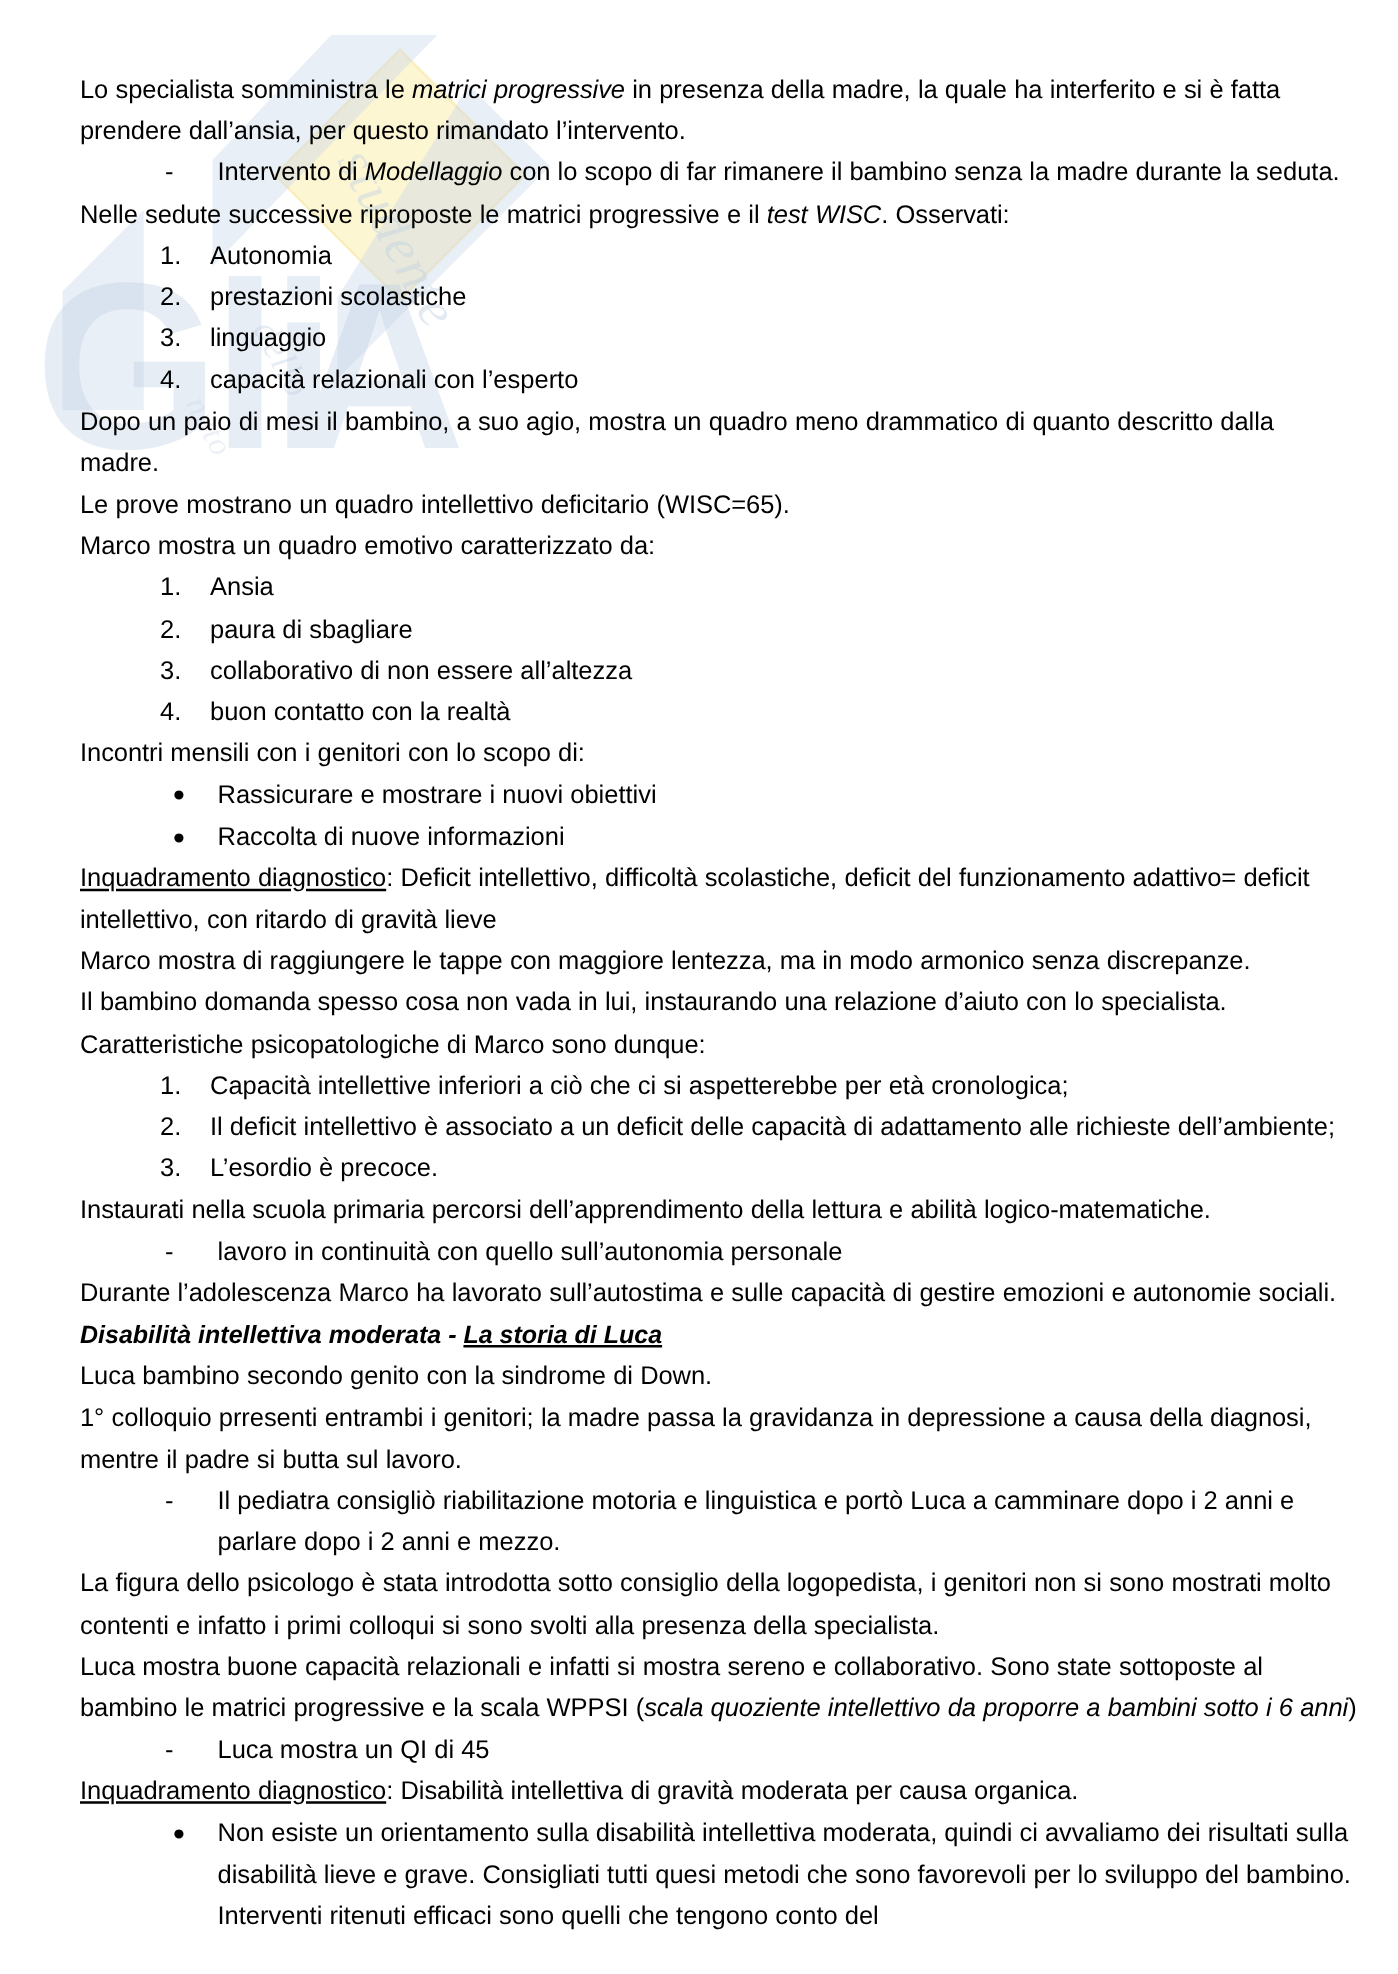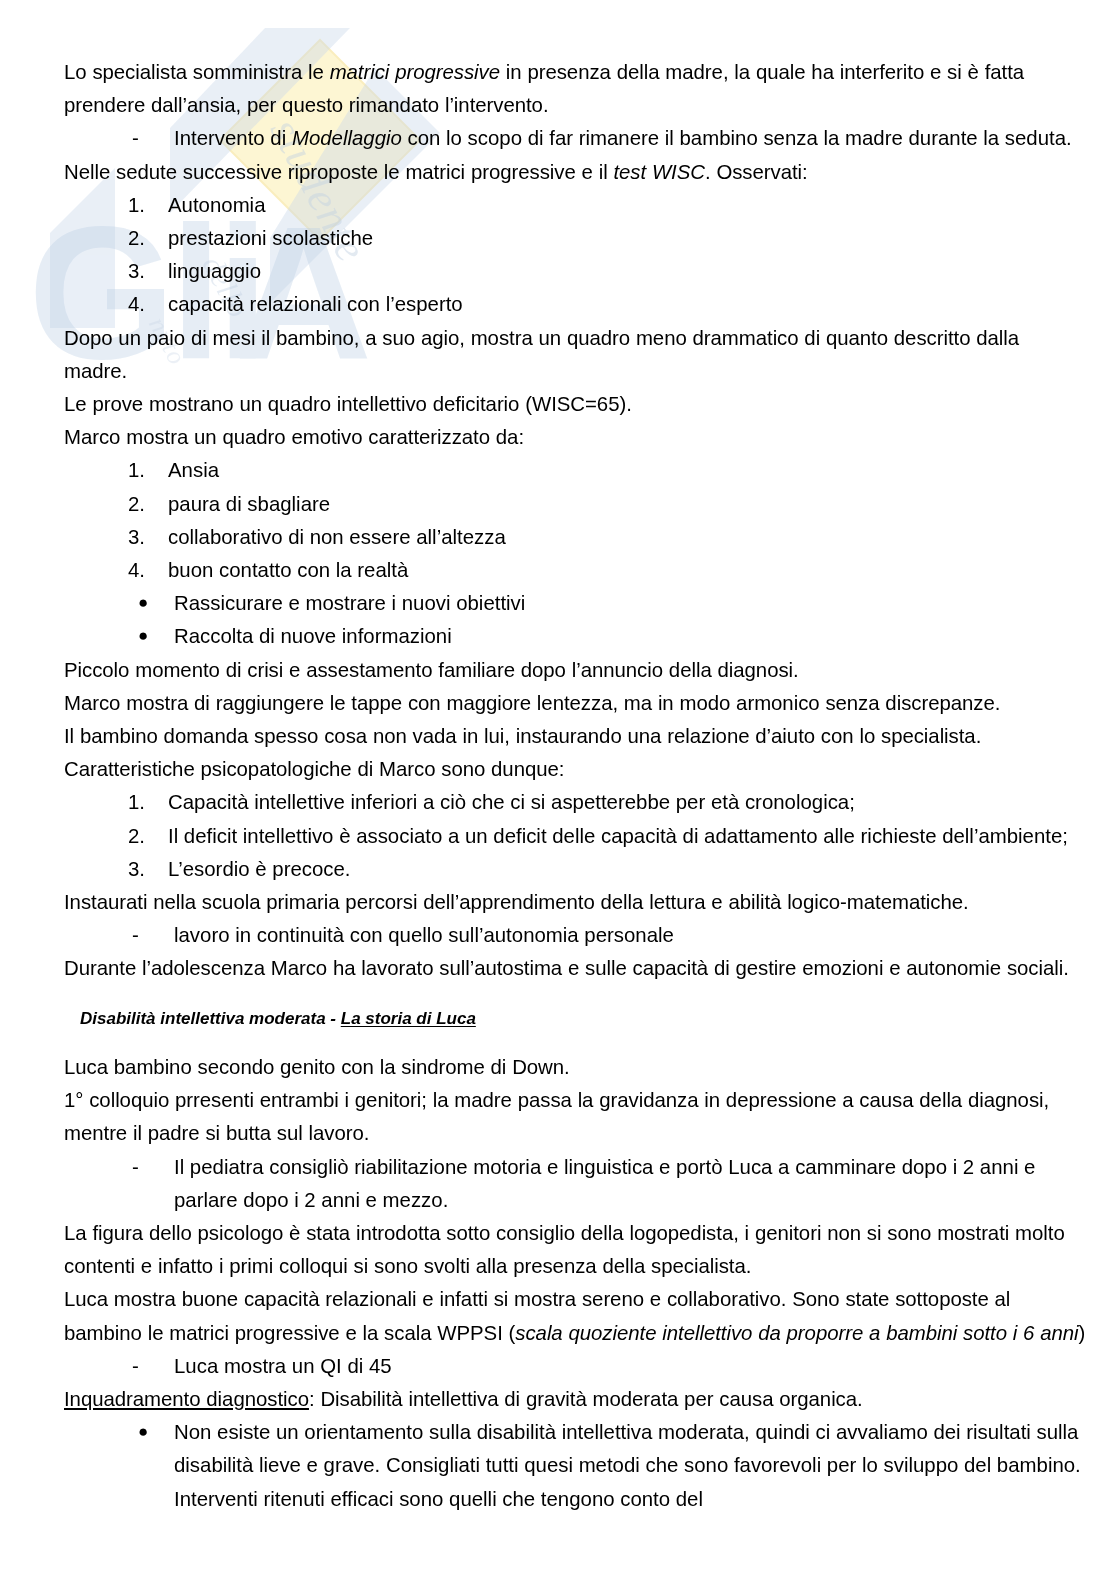--- a/index.html
+++ b/index.html
@@ -113,26 +113,26 @@
     position: absolute;
     left: 74px;
     top: -1px;
     font-size: 17px;
   }
 
   .i { font-style: italic; text-align: right; }
   .u { text-decoration: underline; text-underline-offset: 2px; }
 
   .heading {
-    font-size: 17px;
+    font-size: 20px;
     line-height: 33.2px;
     font-weight: bold;
     font-style: italic;
     color: #000;
-    margin: 16px;
+    margin: 0;
   }
 </style>
 </head>
 <body>
 
 <div class="page">
 
   <div class="watermark">
     <svg class="wm-svg" viewBox="0 0 520 400" xmlns="http://www.w3.org/2000/svg">
 
@@ -187,28 +187,29 @@
 
     <p class="p">Marco mostra un quadro emotivo caratterizzato da:</p>
 
     <ol class="num">
       <li><span class="marker">1.</span><span>Ansia</span></li>
       <li><span class="marker">2.</span><span>paura di sbagliare</span></li>
       <li><span class="marker">3.</span><span>collaborativo di non essere all’altezza</span></li>
       <li><span class="marker">4.</span><span>buon contatto con la realtà</span></li>
     </ol>
 
+    <p class="p">Incontri mensili con i genitori con lo scopo di:</p>
 
     <ul class="bul">
       <li><span class="marker">●</span><span>Rassicurare e mostrare i nuovi obiettivi</span></li>
       <li><span class="marker">●</span><span>Raccolta di nuove informazioni</span></li>
     </ul>
 
-
-    <p class="p">Piccolo momento di crisi e assestamento familiare dopo l’annuncio della diagnosi.</p>
+    <p class="p"><span class="u">Inquadramento diagnostico</span><span>: Deficit intellettivo, difficoltà scolastiche, deficit del funzionamento adattivo= deficit intellettivo, con ritardo di gravità lieve</span></p>
+
 
     <p class="p">Marco mostra di raggiungere le tappe con maggiore lentezza, ma in modo armonico senza discrepanze.</p>
 
     <p class="p">Il bambino domanda spesso cosa non vada in lui, instaurando una relazione d’aiuto con lo specialista.</p>
 
     <p class="p">Caratteristiche psicopatologiche di Marco sono dunque:</p>
 
     <ol class="num">
       <li><span class="marker">1.</span><span>Capacità intellettive inferiori a ciò che ci si aspetterebbe per età cronologica;</span></li>
       <li><span class="marker">2.</span><span>Il deficit intellettivo è associato a un deficit delle capacità di adattamento alle richieste dell’ambiente;</span></li>

